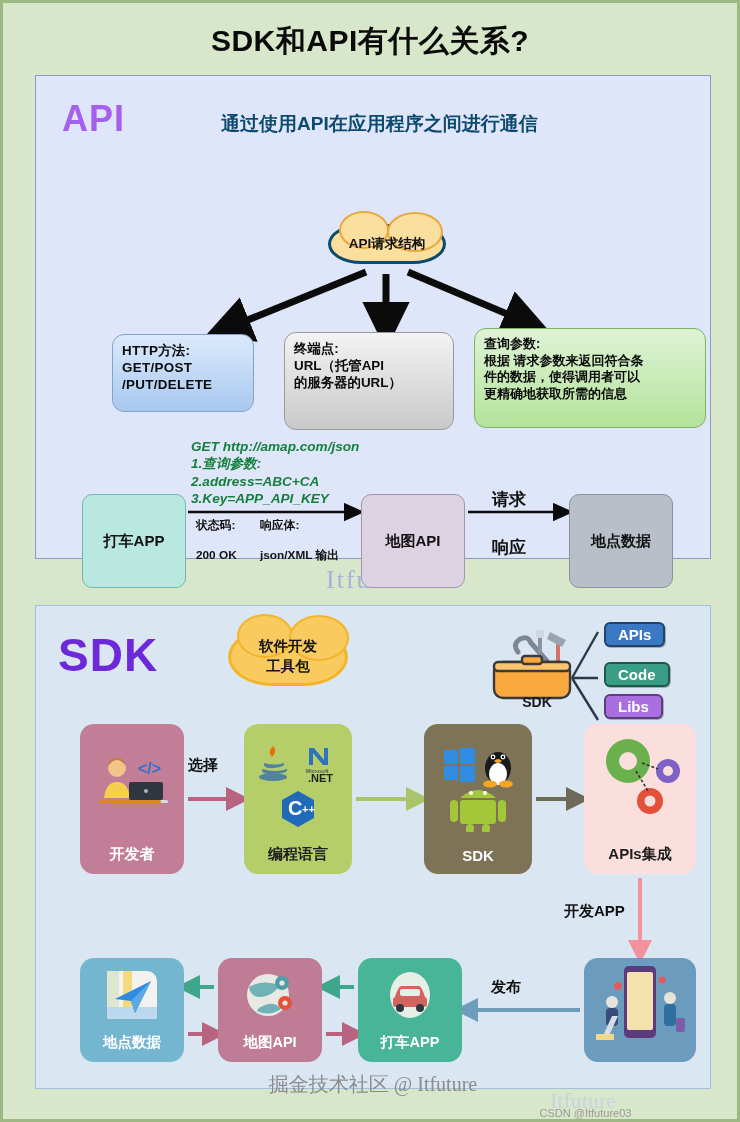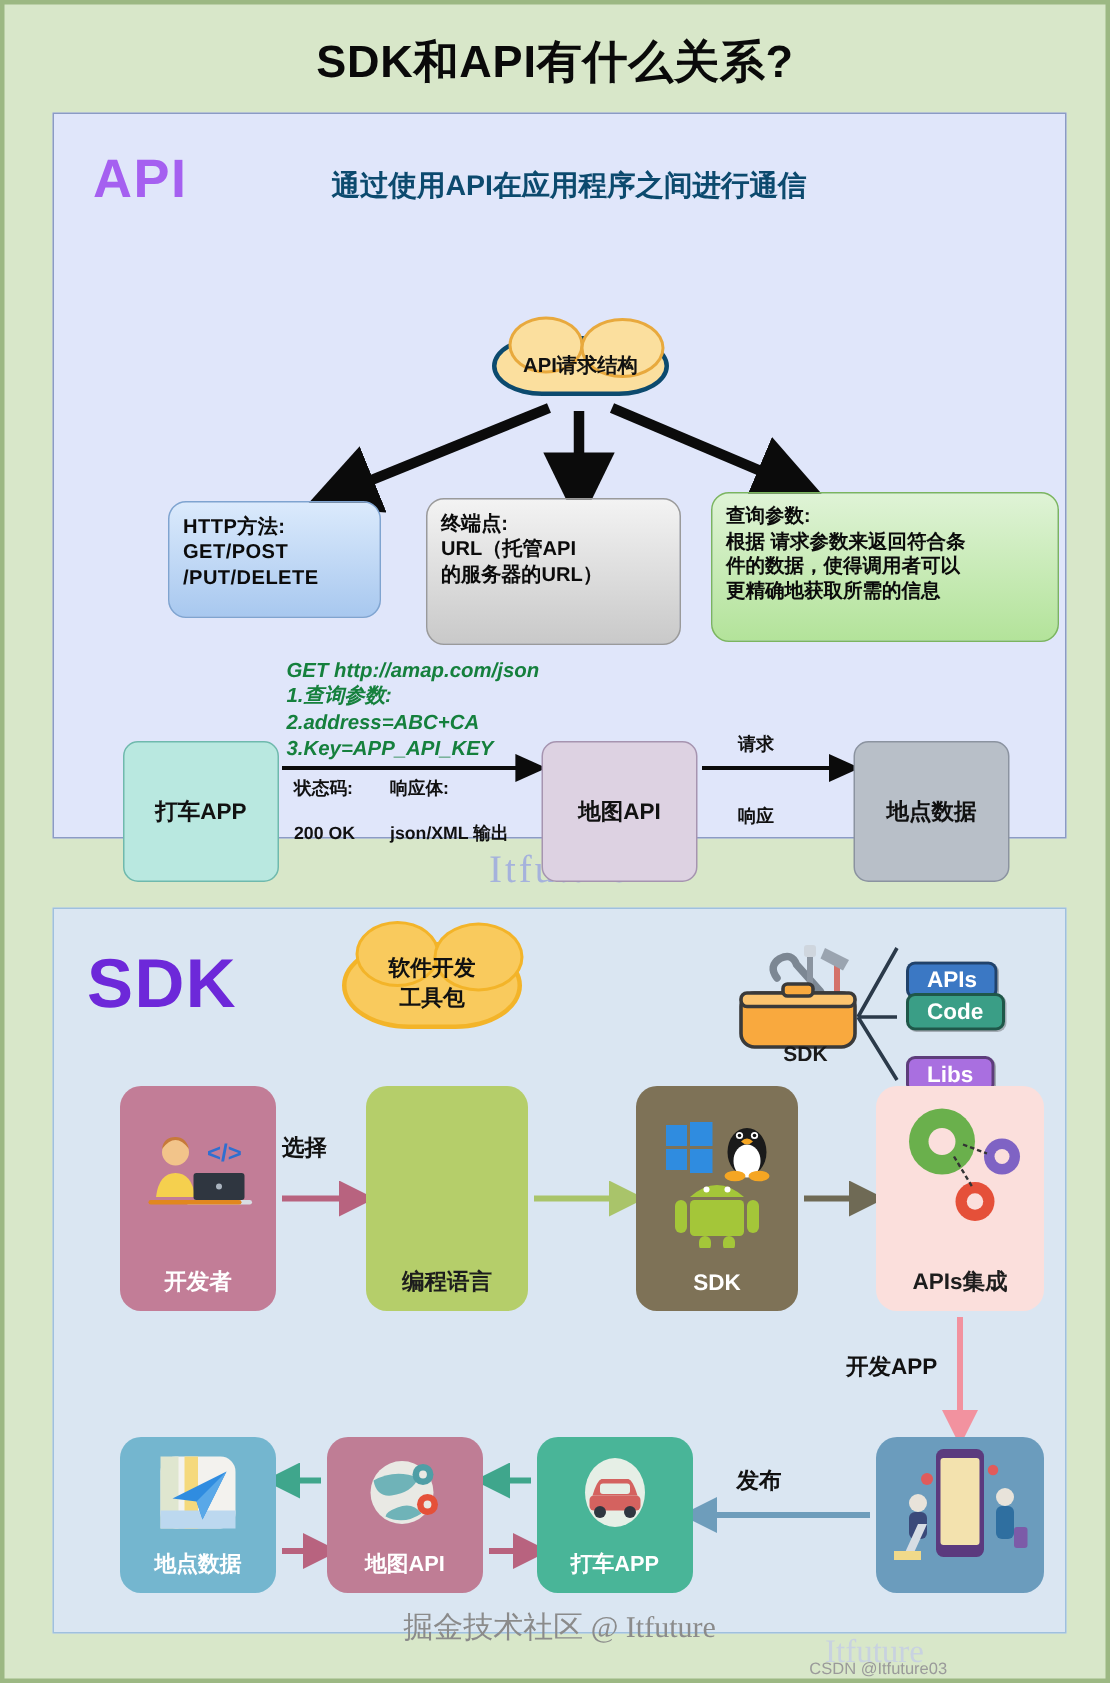--- a/index.html
+++ b/index.html
@@ -129,21 +129,21 @@
   .flow-note {
     position: absolute; font-size: 11.8px; font-weight: 700;
     color: #111; z-index: 4; white-space: nowrap;
   }
   #note-status-hdr { left: 160px; top: 442px; }
   #note-status-val { left: 160px; top: 472px; }
   #note-body-hdr   { left: 224px; top: 442px; text-align: center; }
   #note-body-val   { left: 224px; top: 472px; }
 
   .flow-edge-label {
-    position: absolute; font-size: 12px; font-weight: 800; color: #111; z-index: 4;
+    position: absolute; font-size: 17px; font-weight: 800; color: #111; z-index: 4;
   }
   #label-request  { left: 456px; top: 412px; }
   #label-response { left: 456px; top: 460px; }
 
   
   #sdk-heading {
     position: absolute; left: 22px; top: 22px;
     font-size: 46px; font-weight: 800; color: #6d28d9;
     letter-spacing: 1px;
   }
@@ -163,23 +163,23 @@
   #toolbox-label {
     position: absolute; left: 22px; top: 76px; width: 70px; text-align: center;
     font-size: 14px; font-weight: 600; color: #1a1a1a;
   }
   .sdk-tag {
     position: absolute; border-radius: 6px;
     padding: 2px 12px; font-size: 15px; font-weight: 600;
     color: #fff; border: 2px solid rgba(0,0,0,.45);
     box-shadow: 1px 1px 0 rgba(0,0,0,.25);
   }
-  #tag-apis { left: 124px; top: 4px;  background: #3b78c4; margin-top: 19px; }
+  #tag-apis { left: 124px; top: 4px;  background: #3b78c4; }
   #tag-code { left: 124px; top: 44px; background: #3a9e86; }
-  #tag-libs { left: 124px; top: 86px; background: #a96fe0; }
+  #tag-libs { left: 124px; top: 76px; background: #a96fe0; }
 
   
   .card {
     position: absolute;
     border-radius: 14px;
     display: flex; flex-direction: column;
     align-items: center; justify-content: flex-end;
     padding-bottom: 10px;
     font-size: 15px; font-weight: 800; color: #fff;
     z-index: 3;
@@ -381,20 +381,44 @@
         <circle cx="53" cy="39" r="2" fill="#aab4bf"></circle>
         <rect x="31" y="48" width="44" height="3" rx="1.5" fill="#d8dde3"></rect>
         <rect x="6" y="48" width="62" height="3" rx="1.5" fill="#e1871f"></rect>
         <text x="45" y="22" font-family="Liberation Sans, sans-serif" font-size="16" font-weight="700" fill="#2f6fd0">&lt;/&gt;</text>
       </svg>
     </div>
     <span>开发者</span>
   </div>
 
   <div class="card" id="card-lang">
+    <div class="card-art">
+      <svg width="96" height="88" viewBox="0 0 96 88">
+
+        <g>
+          <path d="M22 16 q6-6 1-11 q-6 6 -1 11z" fill="#e76f00"></path>
+          <path d="M14 22 q12 3 20 0 q2 4 -10 5 q-12 1 -10-5z" fill="#5382a1"></path>
+          <path d="M12 28 q14 4 25 0 q2 4 -12 5 q-15 1 -13-5z" fill="#5382a1"></path>
+          <ellipse cx="23" cy="36" rx="14" ry="4" fill="#5382a1"></ellipse>
+        </g>
+
+        <g>
+          <path d="M58 6 l20 0 l0 20 l-20 0 z" fill="none"></path>
+          <path d="M59 24 l0-17 l5 0 l10 12 l0-12 l4 0 l0 17 l-5 0 l-10-12 l0 12 z" fill="#2f73bd"></path>
+          <text x="56" y="32" font-family="Liberation Sans, sans-serif" font-size="5" fill="#555">Microsoft</text>
+          <text x="58" y="41" font-family="Liberation Sans, sans-serif" font-size="11" font-weight="700" fill="#1f1f1f">.NET</text>
+        </g>
+
+        <g>
+          <path d="M48 50 l16 9 l0 18 l-16 9 l-16-9 l0-18 z" fill="#1f6bb8"></path>
+          <text x="38" y="74" font-family="Liberation Sans, sans-serif" font-size="20" font-weight="700" fill="#fff">C</text>
+          <text x="52" y="72" font-family="Liberation Sans, sans-serif" font-size="11" font-weight="700" fill="#fff">++</text>
+        </g>
+      </svg>
+    </div>
     <span>编程语言</span>
   </div>
 
   <div class="card" id="card-sdk">
     <div class="card-art">
       <svg width="96" height="92" viewBox="0 0 96 92">
         <g>
           <rect x="14" y="10" width="14" height="14" fill="#2f8ce0"></rect>
           <rect x="30" y="8" width="15" height="16" fill="#2f8ce0"></rect>
           <rect x="14" y="26" width="14" height="14" fill="#2f8ce0"></rect>

